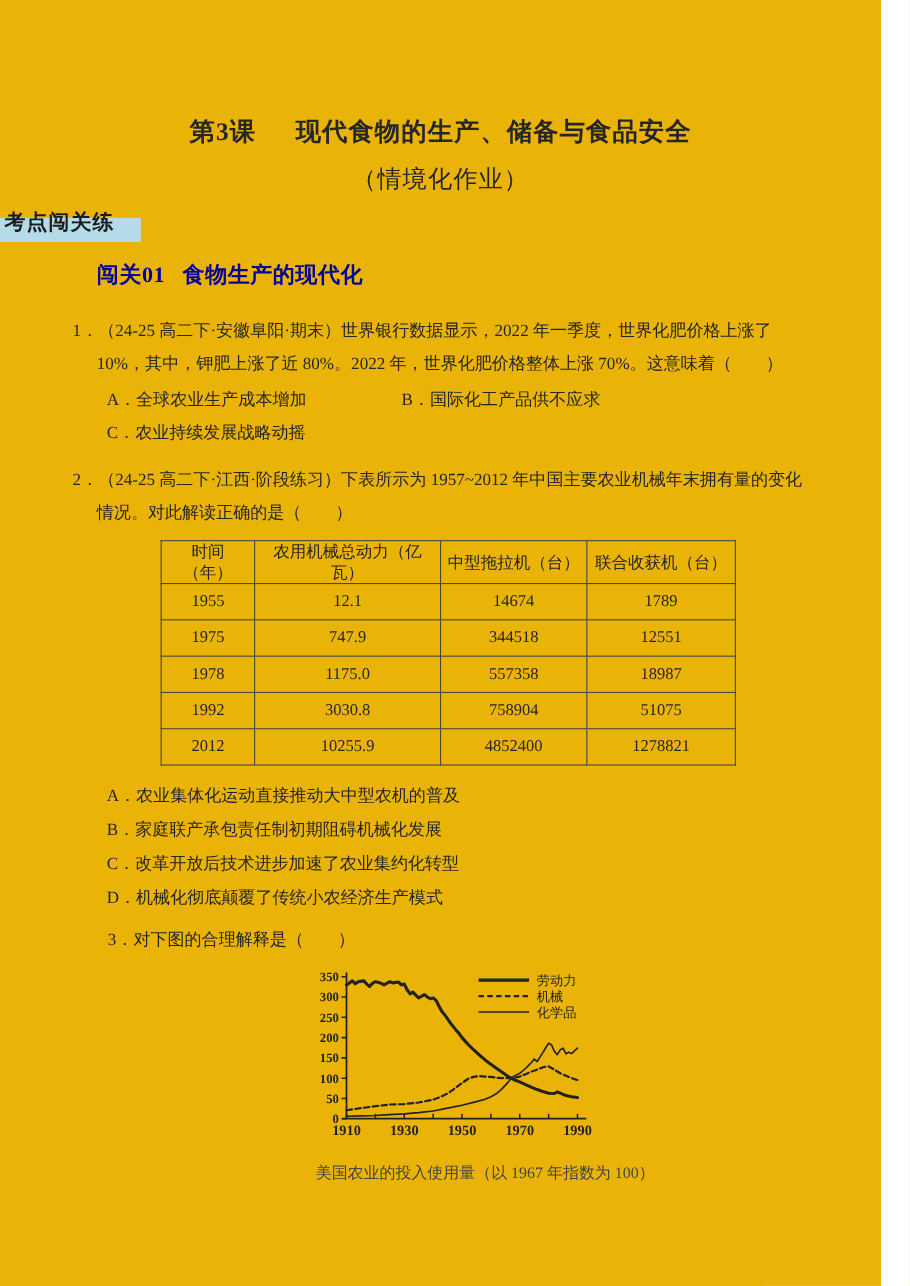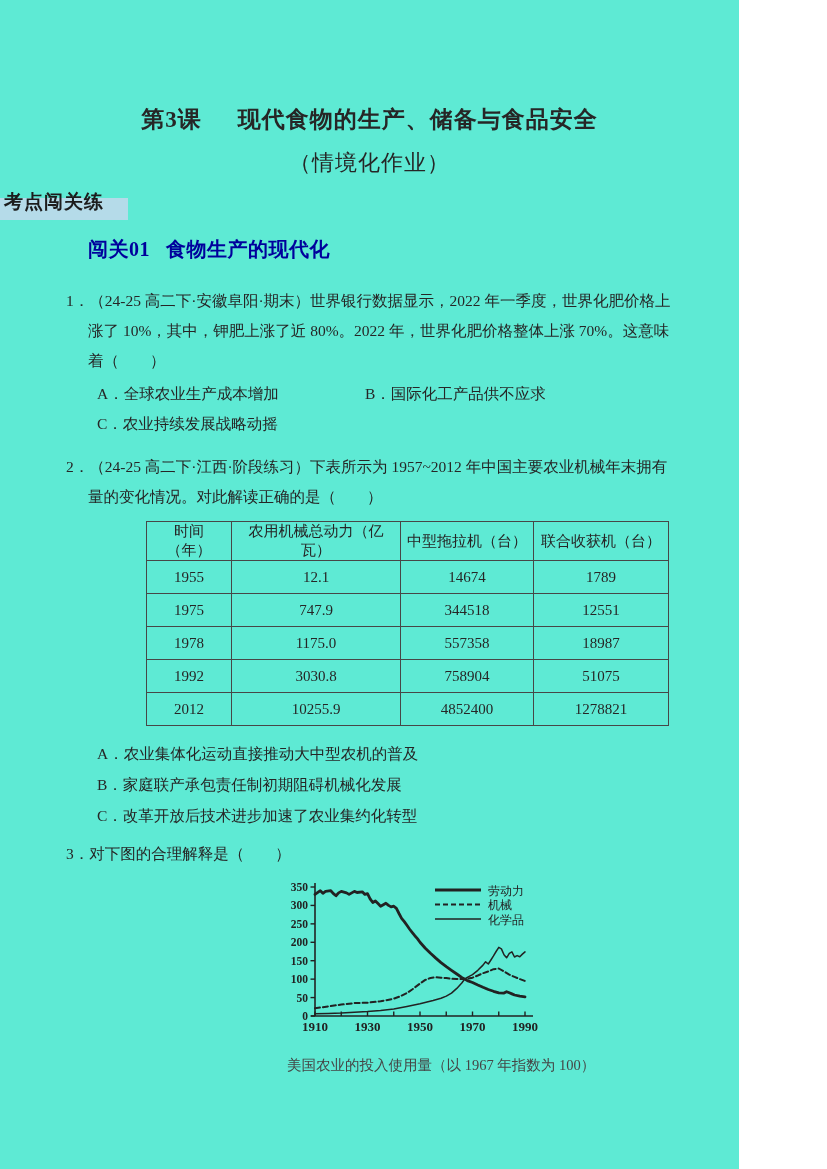--- a/index.html
+++ b/index.html
@@ -1,19 +1,19 @@
 <!DOCTYPE html>
 <html><head>
 <meta charset="utf-8">
 <style>
   html,body{margin:0;padding:0;background:#fff;}
   .page{
     position:relative;
-    width:739px;height:1169px;
-    background:#5eead4;
+    width:801px;height:1169px;
+    background:#eab308;
     font-family:"Liberation Serif","DejaVu Serif",serif;
     color:#262626;
     overflow:hidden;
   }
   
   .title1{
     padding-top:104px;
     text-align:center;
     font-size:23px;font-weight:bold;
     letter-spacing:1px;
@@ -48,21 +48,21 @@
   .section-head .badge{margin-right:16px;}
   
   .q{
     margin:0;padding:0 60px 0 88px;
     text-indent:-22px;
     font-size:15.5px;line-height:30px;
     color:#262626;
   }
   .q1{margin-top:23px;}
   .q2{margin-top:13px;}
-  .q3{margin-top:8px;}
+  .q3{margin-top:8px;margin-left:32px;}
   
   .opts-grid{
     margin:3px 0 0 97px;
     font-size:15.5px;line-height:30px;
   }
   .opts-grid .row{display:flex;align-items:flex-end;}
   .opts-grid .opt{width:268px;}
   .opts-list{
     margin:12px 0 0 97px;
     font-size:15.5px;line-height:31px;
@@ -169,20 +169,21 @@
         <td>4852400</td>
         <td>1278821</td>
       </tr>
     </tbody>
   </table>
 
   <div class="opts-list">
     <div><span>A．</span><span>农业集体化运动直接推动大中型农机的普及</span></div>
     <div><span>B．</span><span>家庭联产承包责任制初期阻碍机械化发展</span></div>
     <div><span>C．</span><span>改革开放后技术进步加速了农业集约化转型</span></div>
+    <div><span>D．</span><span>机械化彻底颠覆了传统小农经济生产模式</span></div>
   </div>
 
   <p class="q q3"><span>3．</span><span>对下图的合理解释是（　　）</span></p>
 
   <figure class="chart-figure" style="margin-top:10px">
     <svg id="chart-svg" width="280" height="160" viewBox="0 0 280 160">
         <line x1="30" y1="4" x2="30" y2="137" stroke="#222222" stroke-width="1.6"></line>
         <line x1="26" y1="137" x2="248" y2="137" stroke="#222222" stroke-width="1.6"></line>
         <line x1="25.5" y1="137" x2="30" y2="137" stroke="#222222" stroke-width="1.4"></line>
         <text x="23" y="141" text-anchor="end" font-size="11.5" font-weight="bold" font-family="&quot;Liberation Serif&quot;,&quot;DejaVu Serif&quot;,serif" fill="#222222">0</text>

